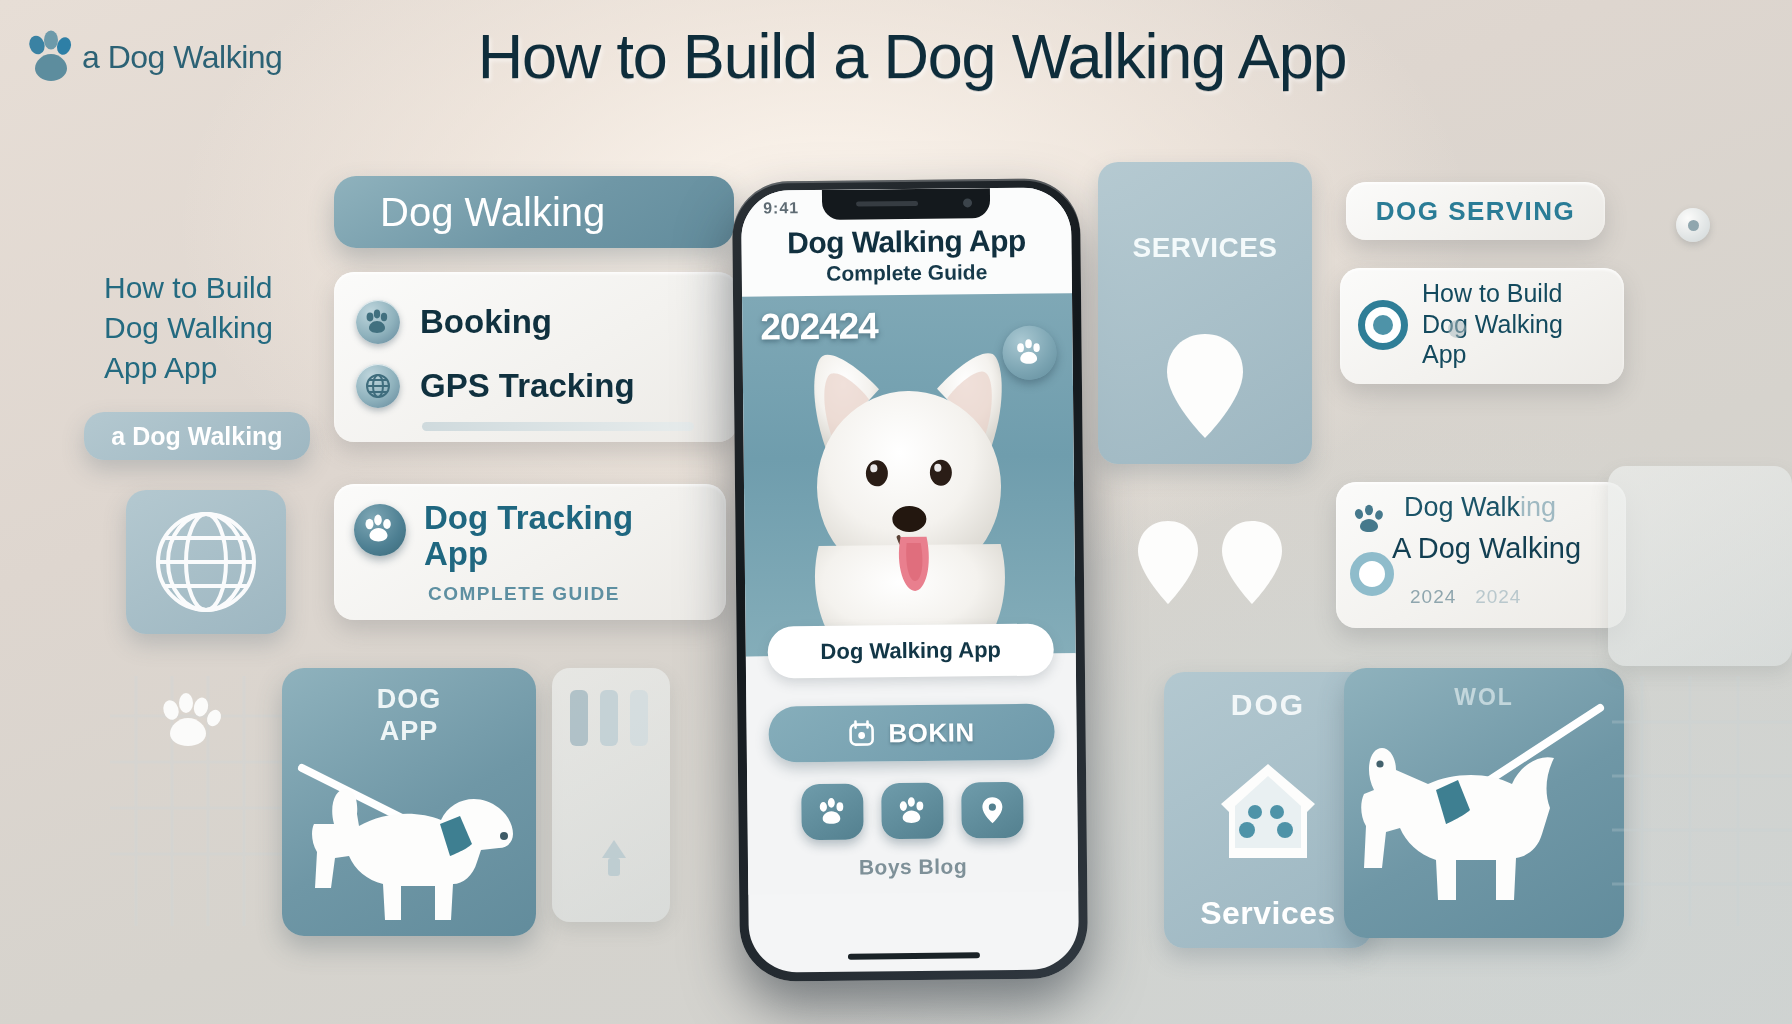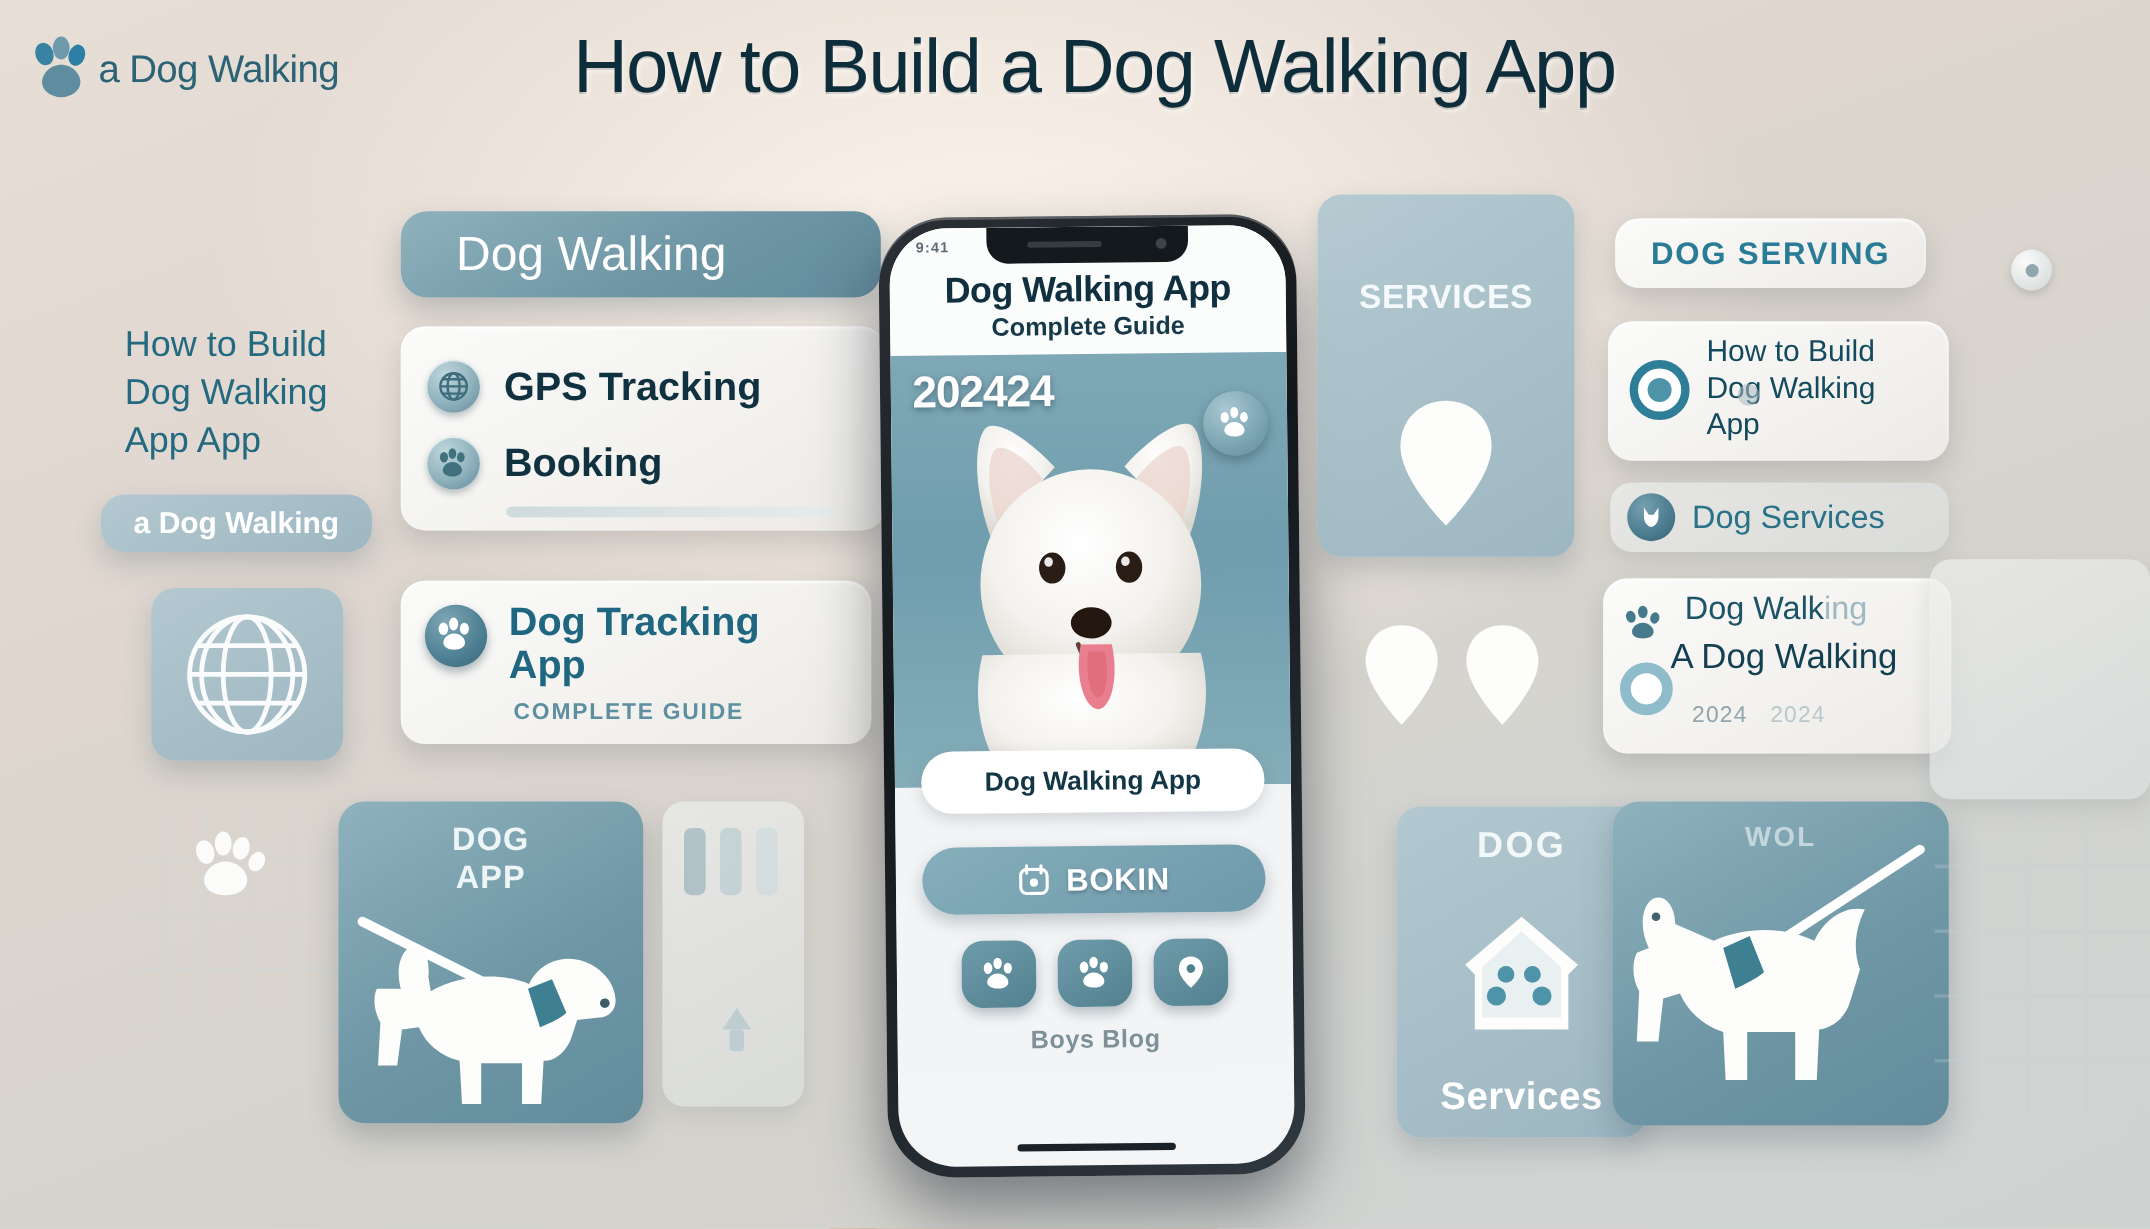--- a/index.html
+++ b/index.html
@@ -126,21 +126,21 @@
     width:100%; height:100%; border-radius:48px; overflow:hidden;
     background:#f4f5f6; position:relative;
   }
   #notch {
     position:absolute; left:50%; transform:translateX(-50%); top:0;
     width: 168px; height: 30px; background:#14191d;
     border-radius: 0 0 18px 18px; z-index:5;
   }
   #notch .spk { position:absolute; left:34px; top:12px; width:62px; height:5px; border-radius:3px; background:#363c42; }
   #notch .cam { position:absolute; right:18px; top:10px; width:9px; height:9px; border-radius:50%; background:#3c444b; }
-  #statusbar { position:absolute; top:9px; left:22px; font-size:12px; color:#2a3b46; letter-spacing:1px; font-weight:700; z-index:6; opacity:.75;}
+  #statusbar { position:absolute; top:9px; left:22px; font-size:16px; color:#2a3b46; letter-spacing:1px; font-weight:700; z-index:6; opacity:.75;}
   #app-head { padding: 36px 0 10px 0; text-align:center; background:#fbfcfc; }
   #app-head .a1 { font-size: 30px; font-weight:800; color:#11303f; letter-spacing:-0.5px; }
   #app-head .a2 { font-size: 21px; font-weight:700; color:#16394a; margin-top:2px; }
   #hero {
     position:relative; height: 360px;
     background: linear-gradient(180deg,#7fa8b6 0%, #6f9dad 45%, #84adb9 100%);
     overflow:hidden;
   }
   #hero .year {
     position:absolute; left:18px; top:10px; z-index:3;
@@ -320,42 +320,42 @@
     </svg>
   </div>
 
   <div id="banner" class="abs tealcard">
     <span>Dog Walking</span>
   </div>
 
   <div id="listcard" class="abs whitecard">
     <div class="listrow">
       <span class="iconcirc">
+        <svg width="28" height="26" viewBox="0 0 28 26">
+          <ellipse cx="6" cy="8" rx="3.4" ry="4.4" fill="#41707f"></ellipse>
+          <ellipse cx="13" cy="5" rx="3.2" ry="4.4" fill="#41707f"></ellipse>
+          <ellipse cx="20" cy="8" rx="3.2" ry="4.2" fill="#41707f"></ellipse>
+          <path d="M13 12c4.6 0 8 3.6 8 6.8S17.6 24 13 24 5 22 5 18.8 8.4 12 13 12z" fill="#41707f"></path>
+        </svg>
+      </span>
+      <span class="txt">Booking</span>
+    </div>
+    <div class="listrow">
+      <span class="iconcirc">
         <svg width="30" height="30" viewBox="0 0 30 30">
           <g stroke="#3f6d7d" stroke-width="2" fill="none">
             <circle cx="15" cy="15" r="11"></circle>
               <ellipse cx="15" cy="15" rx="5" ry="11"></ellipse>
             <line x1="4" y1="15" x2="26" y2="15"></line>
               <path d="M6 9 H24"></path>
               <path d="M6 21 H24"></path>
           </g>
         </svg>
       </span>
       <span class="txt">GPS Tracking</span>
-    </div>
-    <div class="listrow">
-      <span class="iconcirc">
-        <svg width="28" height="26" viewBox="0 0 28 26">
-          <ellipse cx="6" cy="8" rx="3.4" ry="4.4" fill="#41707f"></ellipse>
-          <ellipse cx="13" cy="5" rx="3.2" ry="4.4" fill="#41707f"></ellipse>
-          <ellipse cx="20" cy="8" rx="3.2" ry="4.2" fill="#41707f"></ellipse>
-          <path d="M13 12c4.6 0 8 3.6 8 6.8S17.6 24 13 24 5 22 5 18.8 8.4 12 13 12z" fill="#41707f"></path>
-        </svg>
-      </span>
-      <span class="txt">Booking</span>
     </div>
     <div class="bar"></div>
   </div>
 
   <div id="trackcard" class="abs whitecard">
     <div class="head">
       <span class="pawcirc">
         <svg width="34" height="32" viewBox="0 0 34 32">
           <ellipse cx="6.5" cy="10" rx="4" ry="5.2" fill="#ffffff"></ellipse>
           <ellipse cx="15" cy="6" rx="3.8" ry="5.4" fill="#ffffff"></ellipse>
@@ -521,28 +521,20 @@
     <span class="ring">
         <i></i>
       </span>
     <div class="txt">
       <div>How to Build</div>
       <div>Dog Walking</div>
       <div>App</div>
     </div>
   </div>
 
-  <div id="dsCard2" class="abs ghostcard">
-    <span class="ic">
-      <svg width="24" height="24" viewBox="0 0 24 24">
-        <path d="M6 4 l4 6 h4 l4 -6 v8 c0 4 -3 8 -6 8 s-6 -4 -6 -8z" fill="#ffffff"></path>
-      </svg>
-    </span>
-    <span class="tx">Dog Services</span>
-  </div>
 
   <div id="rtcard2" class="abs whitecard">
     <svg class="ic1" viewBox="0 0 34 34">
       <ellipse cx="7" cy="10" rx="4" ry="5" fill="#46798c" transform="rotate(-16 7 10)"></ellipse>
       <ellipse cx="17" cy="6" rx="4" ry="5.2" fill="#46798c"></ellipse>
       <ellipse cx="27" cy="11" rx="3.8" ry="4.8" fill="#46798c" transform="rotate(16 27 11)"></ellipse>
       <path d="M17 15c5 0 9 4 9 7.4S22 28 17 28 8 26 8 22.4 12 15 17 15z" fill="#46798c"></path>
     </svg>
     <span class="ic2"></span>
     <div class="t1">

